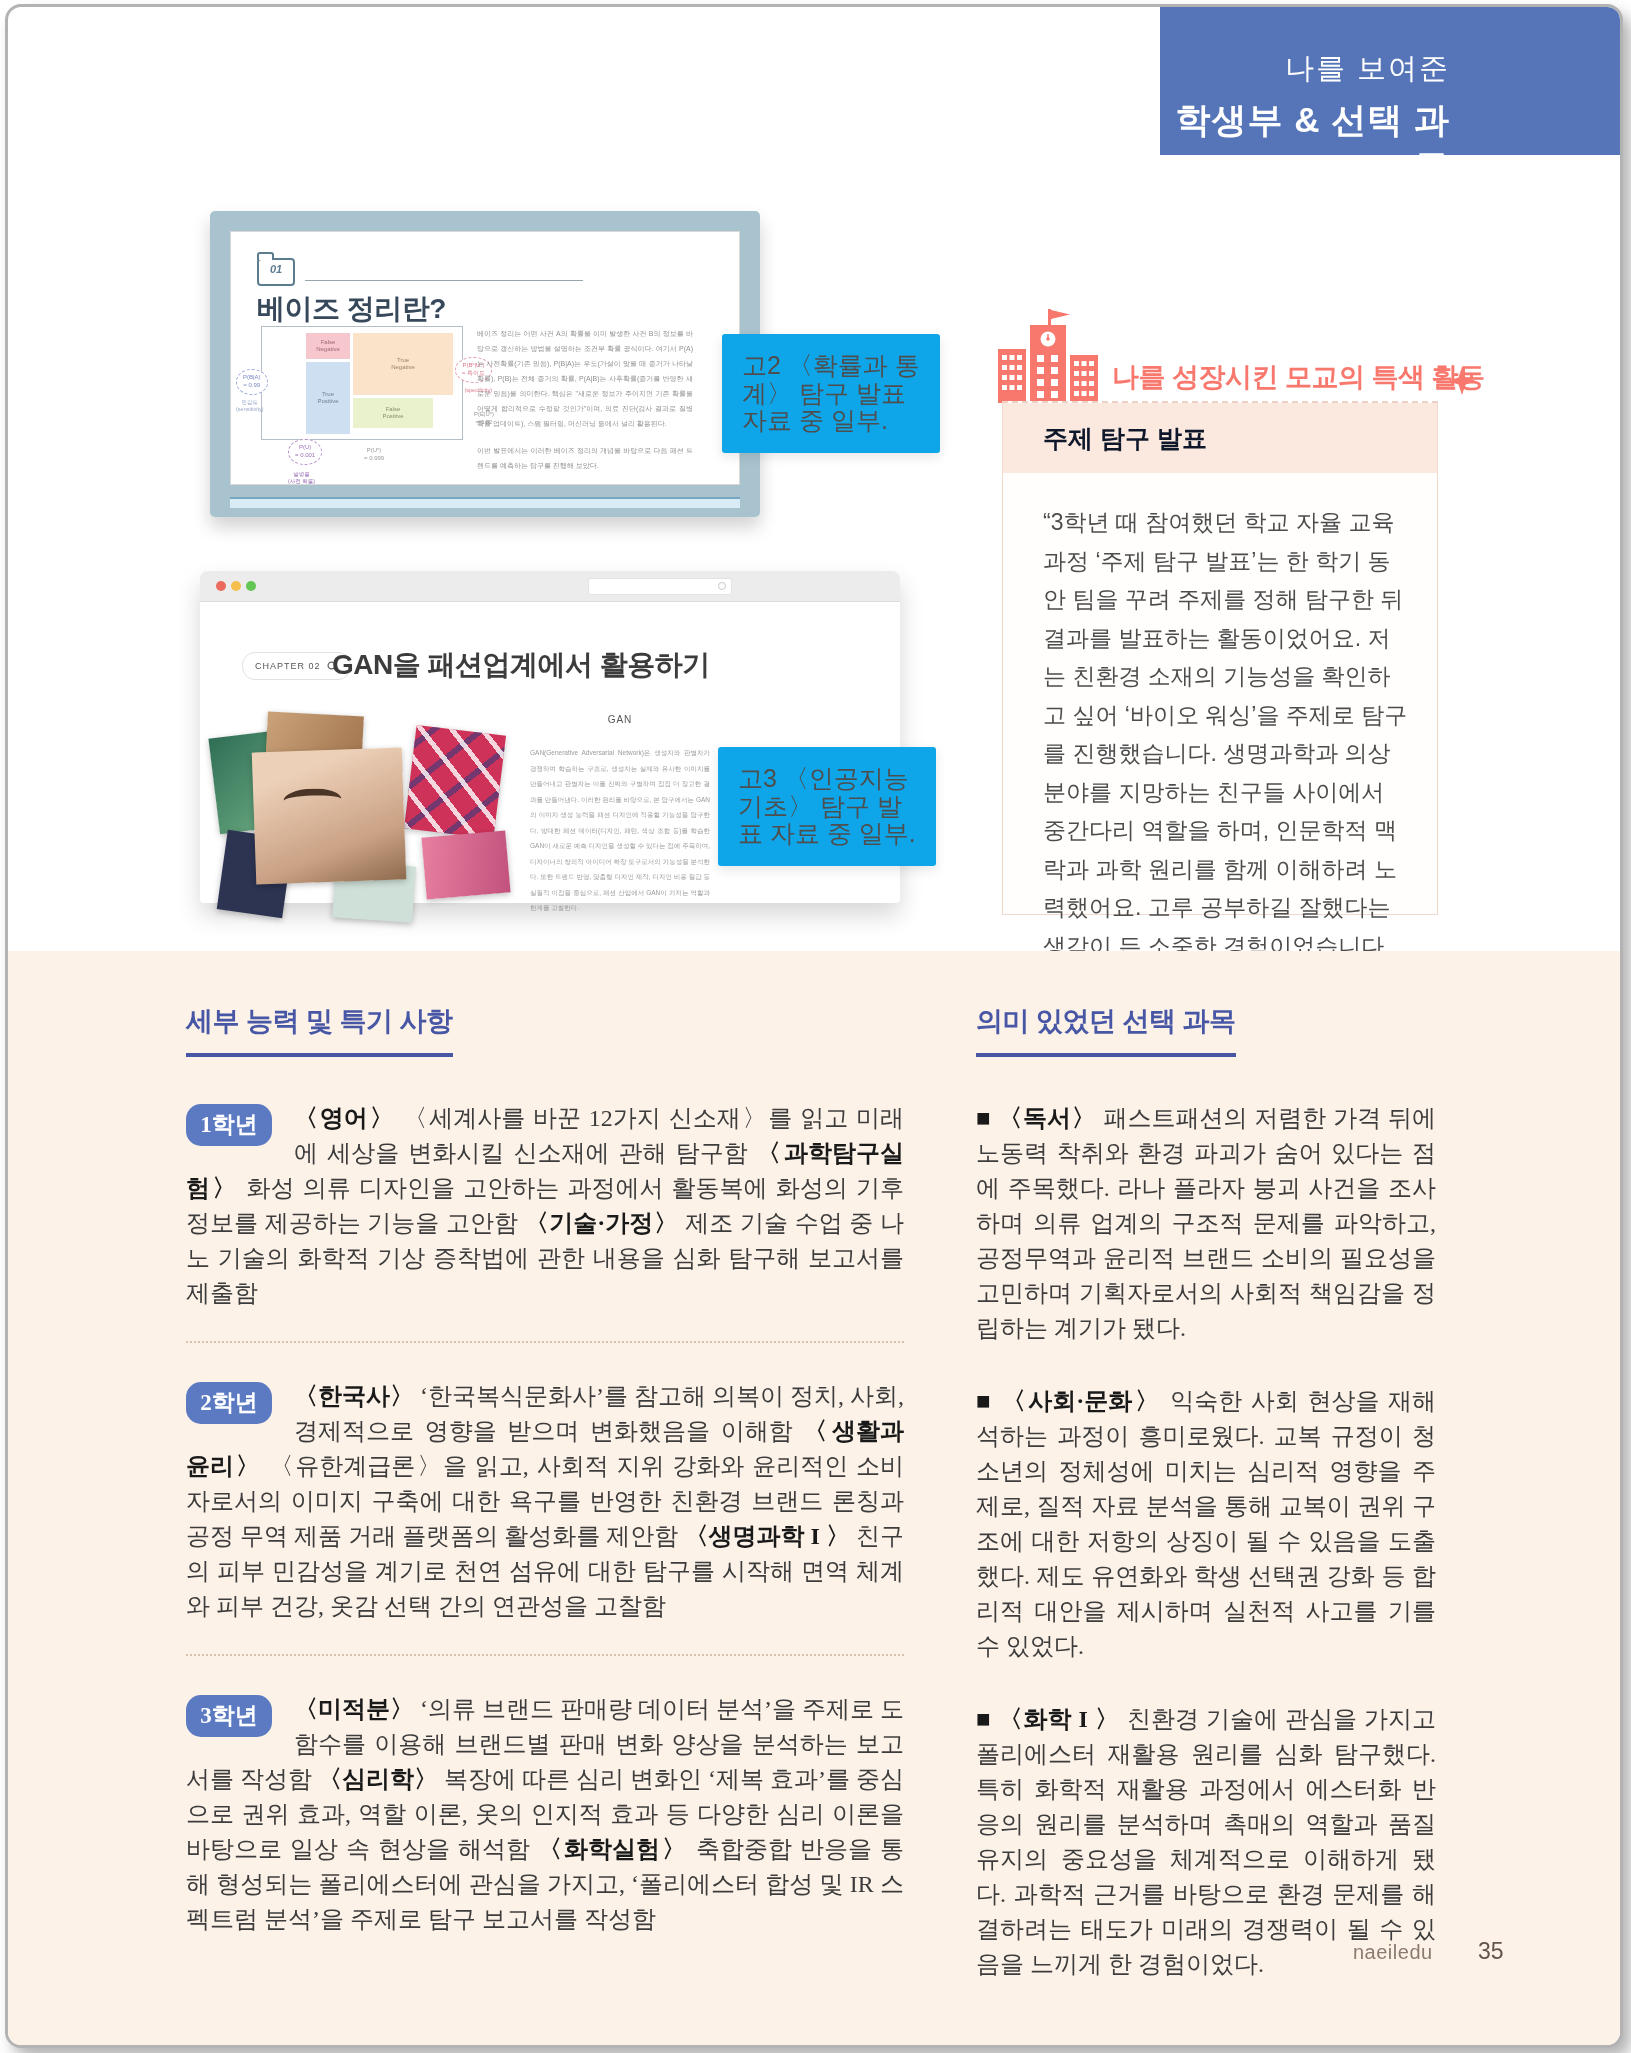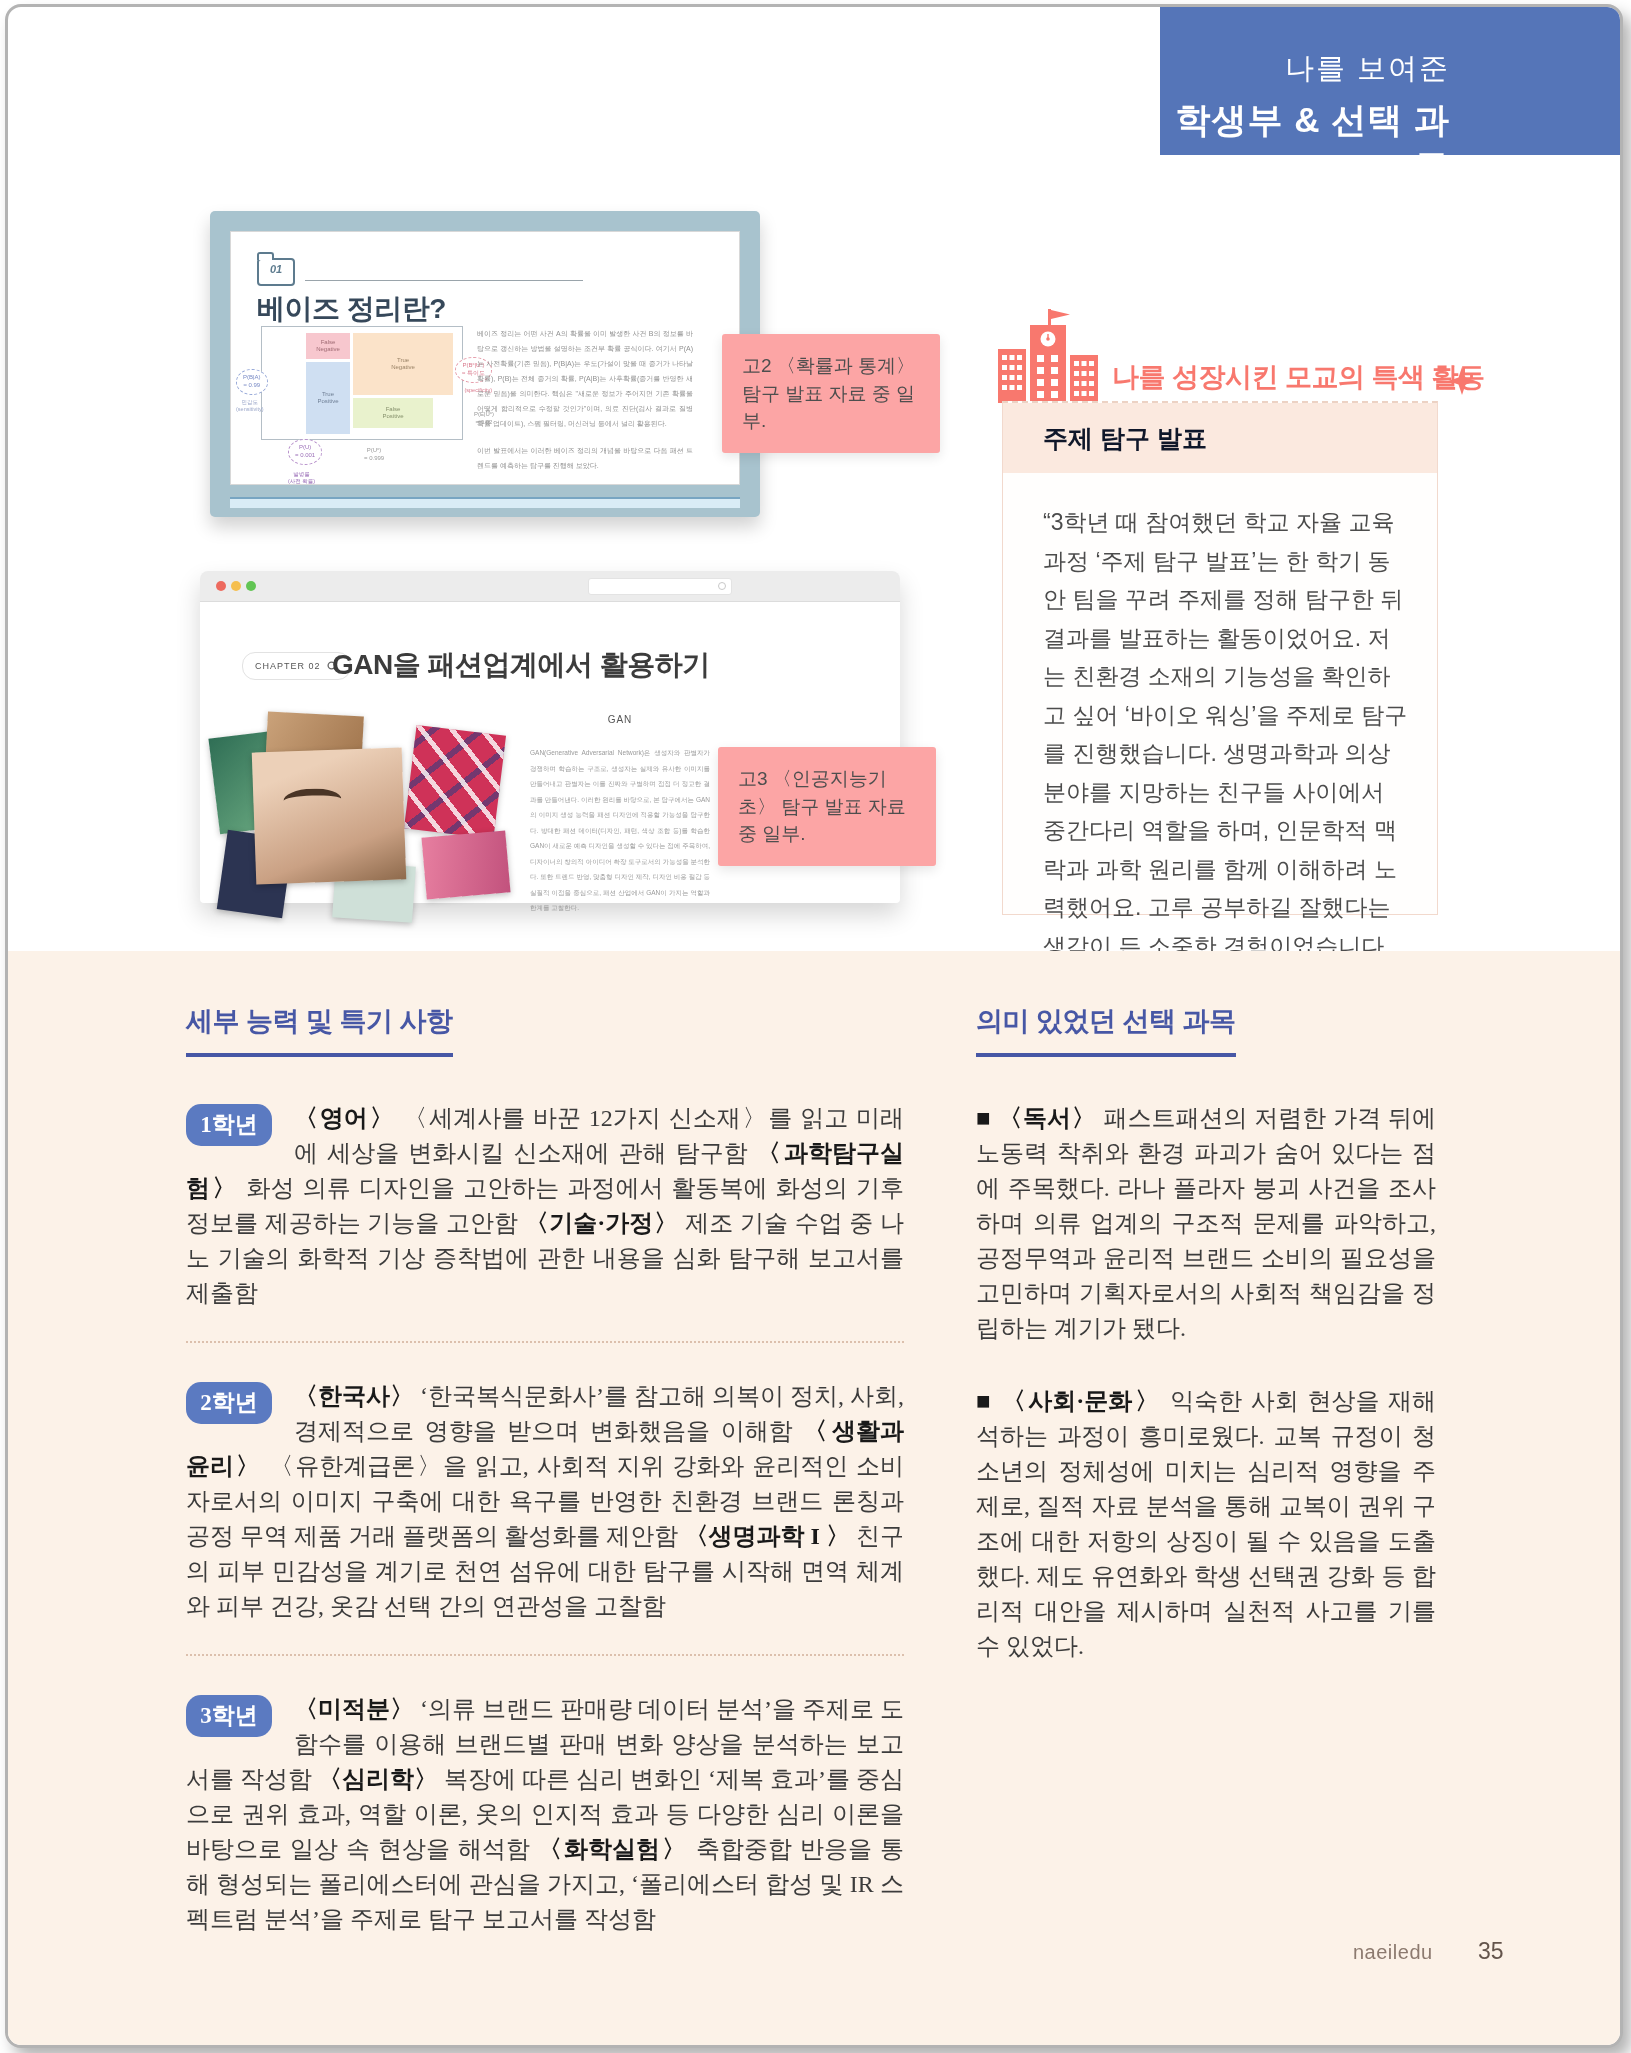--- a/index.html
+++ b/index.html
@@ -33,21 +33,21 @@
   .a-right{right:-30px;top:30px;border:1px dashed #e59aa8;color:#d9798c;background:#fff;}
   .a-right-sub{right:-30px;top:60px;color:#d9798c;font-size:5.5px;}
   .a-right2{right:-32px;top:84px;color:#9a9a9a;}
   .a-bottom{left:26px;bottom:-26px;border:1px dashed #b892cc;color:#9b6fb8;background:#fff;}
   .a-bottom-sub{left:26px;bottom:-46px;color:#9b6fb8;font-size:5.5px;}
   .a-bottom2{left:102px;bottom:-24px;color:#9a9a9a;}
   .slide-body{position:absolute;left:246px;top:94px;width:216px;font-size:7px;line-height:15px;color:#8f8f8f;text-align:justify;}
   .slide-body p{margin:0 0 12px 0;}
 
   
-  .caption-card{position:absolute;width:178px;background:#fca5a5;border-radius:3px;box-shadow:0 4px 12px rgba(0,0,0,.10);padding:18px 20px;font-size:19px;line-height:27.5px;color:#4e4e4e;z-index:5;}
+  .caption-card{position:absolute;width:178px;background:#0ea5e9;border-radius:3px;box-shadow:0 4px 12px rgba(0,0,0,.10);padding:18px 20px;font-size:25px;line-height:27.5px;color:#4e4e4e;z-index:5;}
   .cap1{left:714px;top:327px;}
   .cap2{left:710px;top:740px;}
 
   
   .browser{position:absolute;left:192px;top:564px;width:700px;height:332px;background:#fff;border-radius:8px 8px 4px 4px;box-shadow:0 12px 24px rgba(0,0,0,.16);}
   .chrome{position:relative;height:30px;background:#ececec;border-bottom:1px solid #dcdcdc;border-radius:8px 8px 0 0;}
   .dot{position:absolute;top:10px;width:10px;height:10px;border-radius:50%;}
   .dot-r{left:16px;background:#ed6a5e;}
   .dot-y{left:31px;background:#f5bf4f;}
   .dot-g{left:46px;background:#62c554;}
@@ -265,20 +265,21 @@
           <span class="badge">3학년</span><span><span class="bold-seg">〈미적분〉</span><span> ‘의류 브랜드 판매량 데이터 분석’을 주제로 도함수를 이용해 브랜드별 판매 변화 양상을 분석하는 보고서를 작성함 </span><span class="bold-seg">〈심리학〉</span><span> 복장에 따른 심리 변화인 ‘제복 효과’를 중심으로 권위 효과, 역할 이론, 옷의 인지적 효과 등 다양한 심리 이론을 바탕으로 일상 속 현상을 해석함 </span><span class="bold-seg">〈화학실험〉</span><span> 축합중합 반응을 통해 형성되는 폴리에스터에 관심을 가지고, ‘폴리에스터 합성 및 IR 스펙트럼 분석’을 주제로 탐구 보고서를 작성함</span></span>
         </div>
       </div>
     </div>
 
     <div class="col-right">
       <div class="col-heading">의미 있었던 선택 과목</div>
       <div class="entries">
         <div class="r-entry"><span class="bold-seg">■ </span><span class="bold-seg">〈독서〉</span><span> 패스트패션의 저렴한 가격 뒤에 노동력 착취와 환경 파괴가 숨어 있다는 점에 주목했다. 라나 플라자 붕괴 사건을 조사하며 의류 업계의 구조적 문제를 파악하고, 공정무역과 윤리적 브랜드 소비의 필요성을 고민하며 기획자로서의 사회적 책임감을 정립하는 계기가 됐다.</span></div>
         <div class="r-entry"><span class="bold-seg">■ </span><span class="bold-seg">〈사회·문화〉</span><span> 익숙한 사회 현상을 재해석하는 과정이 흥미로웠다. 교복 규정이 청소년의 정체성에 미치는 심리적 영향을 주제로, 질적 자료 분석을 통해 교복이 권위 구조에 대한 저항의 상징이 될 수 있음을 도출했다. 제도 유연화와 학생 선택권 강화 등 합리적 대안을 제시하며 실천적 사고를 기를 수 있었다.</span></div>
+        <div class="r-entry"><span class="bold-seg">■ </span><span class="bold-seg">〈화학 I 〉</span><span> 친환경 기술에 관심을 가지고 폴리에스터 재활용 원리를 심화 탐구했다. 특히 화학적 재활용 과정에서 에스터화 반응의 원리를 분석하며 촉매의 역할과 품질 유지의 중요성을 체계적으로 이해하게 됐다. 과학적 근거를 바탕으로 환경 문제를 해결하려는 태도가 미래의 경쟁력이 될 수 있음을 느끼게 한 경험이었다.</span></div>
       </div>
     </div>
 
     <div class="footer-brand">naeiledu</div>
     <div class="footer-page">35</div>
 
   </div>
 </div>
 
 </body></html>

